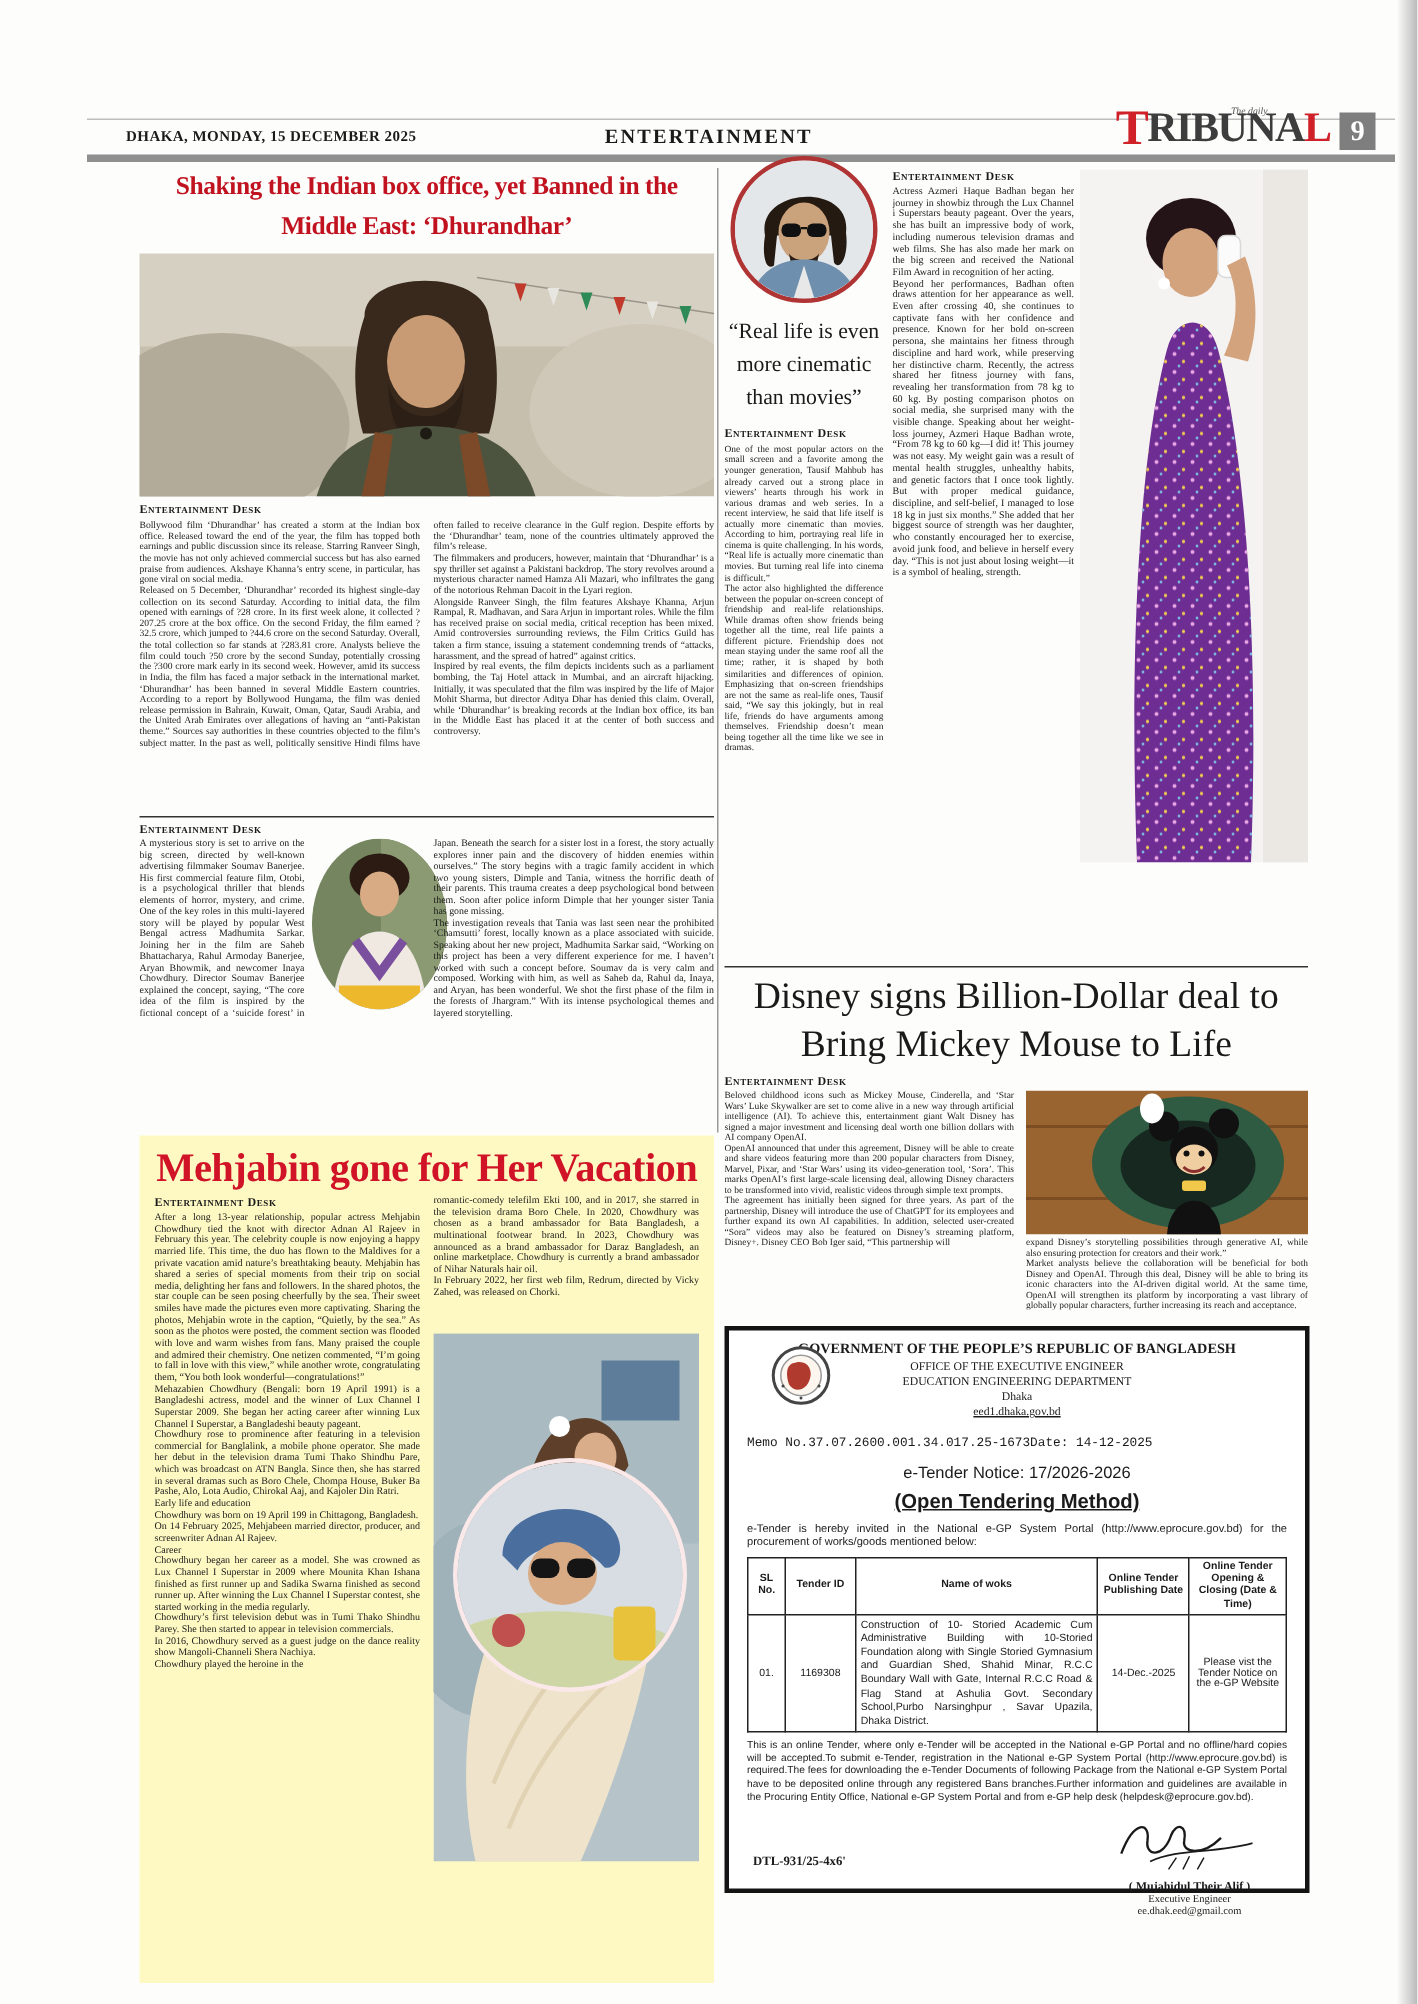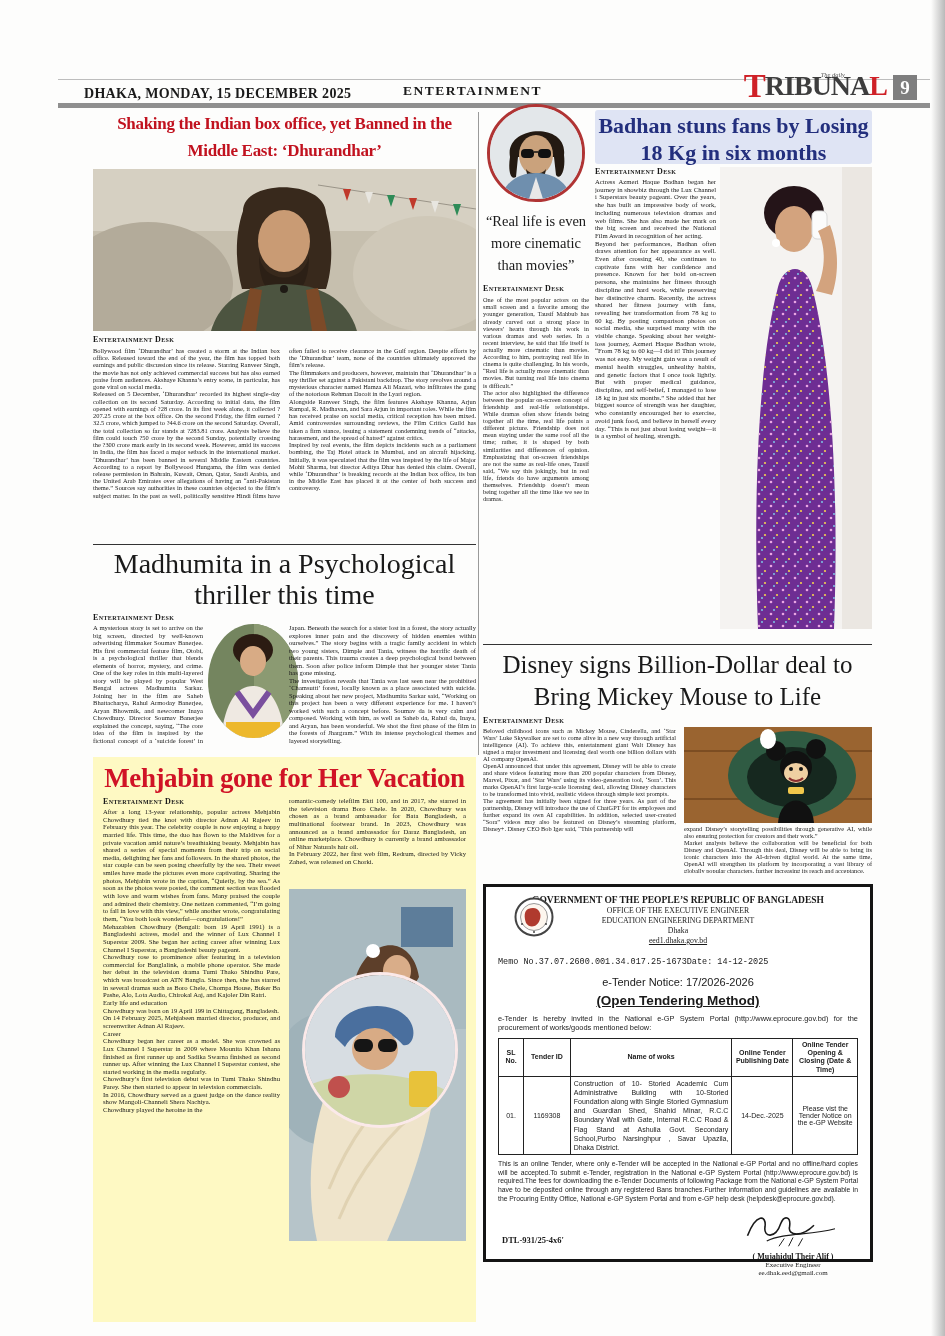--- a/index.html
+++ b/index.html
@@ -3,21 +3,21 @@
 <meta charset="utf-8">
 <style>
   html,body{margin:0;padding:0;}
   body{width:945px;height:1336px;position:relative;background:#fdfdfc;overflow:hidden;
        font-family:"Liberation Serif",serif;color:#1a1a1a;}
   .edge-right{position:absolute;right:0;top:0;width:14px;height:1336px;
       background:linear-gradient(to right,#fdfdfc,#b9b9b9);}
   
   .topline{position:absolute;left:58px;top:79px;width:872px;height:1px;background:#bdbdbd;}
   .thickbar{position:absolute;left:58px;top:103px;width:872px;height:5px;background:#8f8f8f;}
-  .dateline{position:absolute;left:84px;top:86px;font-size:14px;font-weight:bold;
+  .dateline{position:absolute;left:84px;top:86px;font-size:10px;font-weight:bold;
       text-transform:uppercase;letter-spacing:.3px;}
   .section-title{position:absolute;left:0;right:0;top:83px;text-align:center;
       font-size:13.5px;font-weight:bold;letter-spacing:1.5px;}
   .masthead{position:absolute;right:28px;top:72px;display:flex;align-items:flex-end;}
   .mh-daily{position:absolute;top:-1px;right:72px;font-size:6.5px;font-style:italic;color:#555;}
   .mh-letters{font-weight:bold;font-size:28px;line-height:28px;letter-spacing:-1px;color:#3d3d3d;}
   .mh-red{color:#cf2127;}
   .mh-t{font-size:33px;}
   .pagenum{width:24px;height:25px;background:#7e7e7e;color:#fff;font-size:19px;font-weight:bold;
       text-align:center;line-height:25px;margin-left:6px;}
@@ -147,21 +147,20 @@
       <circle cx="191" cy="120" r="4" fill="#1e1a14"></circle>
     </svg>
   </div>
   <div class="desk dhur-desk">Entertainment Desk</div>
   <div class="jtext dhur-body">Bollywood film ‘Dhurandhar’ has created a storm at the Indian box office. Released toward the end of the year, the film has topped both earnings and public discussion since its release. Starring Ranveer Singh, the movie has not only achieved commercial success but has also earned praise from audiences. Akshaye Khanna’s entry scene, in particular, has gone viral on social media.
 Released on 5 December, ‘Dhurandhar’ recorded its highest single-day collection on its second Saturday. According to initial data, the film opened with earnings of ?28 crore. In its first week alone, it collected ?207.25 crore at the box office. On the second Friday, the film earned ?32.5 crore, which jumped to ?44.6 crore on the second Saturday. Overall, the total collection so far stands at ?283.81 crore. Analysts believe the film could touch ?50 crore by the second Sunday, potentially crossing the ?300 crore mark early in its second week. However, amid its success in India, the film has faced a major setback in the international market. ‘Dhurandhar’ has been banned in several Middle Eastern countries. According to a report by Bollywood Hungama, the film was denied release permission in Bahrain, Kuwait, Oman, Qatar, Saudi Arabia, and the United Arab Emirates over allegations of having an “anti-Pakistan theme.” Sources say authorities in these countries objected to the film’s subject matter. In the past as well, politically sensitive Hindi films have often failed to receive clearance in the Gulf region. Despite efforts by the ‘Dhurandhar’ team, none of the countries ultimately approved the film’s release.
 The filmmakers and producers, however, maintain that ‘Dhurandhar’ is a spy thriller set against a Pakistani backdrop. The story revolves around a mysterious character named Hamza Ali Mazari, who infiltrates the gang of the notorious Rehman Dacoit in the Lyari region.
 Alongside Ranveer Singh, the film features Akshaye Khanna, Arjun Rampal, R. Madhavan, and Sara Arjun in important roles. While the film has received praise on social media, critical reception has been mixed. Amid controversies surrounding reviews, the Film Critics Guild has taken a firm stance, issuing a statement condemning trends of “attacks, harassment, and the spread of hatred” against critics.
 Inspired by real events, the film depicts incidents such as a parliament bombing, the Taj Hotel attack in Mumbai, and an aircraft hijacking. Initially, it was speculated that the film was inspired by the life of Major Mohit Sharma, but director Aditya Dhar has denied this claim. Overall, while ‘Dhurandhar’ is breaking records at the Indian box office, its ban in the Middle East has placed it at the center of both success and controversy.</div>
   <div class="left-rule"></div>
-  <div class="madh-headline">Madhumita in a Psychological thriller this time</div>
   <div class="madh-block">
     <div class="desk">Entertainment Desk</div>
     <div class="madh-flow">
       <div class="madh-oval">
         <svg class="photo-svg" width="90" height="114" viewBox="0 0 90 114">
           <rect width="90" height="114" fill="#74855f"></rect>
           <rect x="46" width="44" height="114" fill="#8b9a72"></rect>
           <ellipse cx="45" cy="26" rx="20" ry="16" fill="#2b1b12"></ellipse>
           <ellipse cx="45" cy="37" rx="13" ry="15" fill="#d8ab85"></ellipse>
           <path d="M13,114 C17,78 29,62 45,62 C61,62 73,78 77,114 Z" fill="#efe9e2"></path>
@@ -241,21 +240,20 @@
         <path d="M39,92 L46,70 L53,92 Z" fill="#e8e8e8"></path>
       </svg>
     </div>
     <div class="tausif-quote">“Real life is even more cinematic than movies”</div>
     <div class="desk tausif-desk">Entertainment Desk</div>
     <div class="jtext tausif-body">One of the most popular actors on the small screen and a favorite among the younger generation, Tausif Mahbub has already carved out a strong place in viewers’ hearts through his work in various dramas and web series. In a recent interview, he said that life itself is actually more cinematic than movies. According to him, portraying real life in cinema is quite challenging. In his words, “Real life is actually more cinematic than movies. But turning real life into cinema is difficult.”
 The actor also highlighted the difference between the popular on-screen concept of friendship and real-life relationships. While dramas often show friends being together all the time, real life paints a different picture. Friendship does not mean staying under the same roof all the time; rather, it is shaped by both similarities and differences of opinion. Emphasizing that on-screen friendships are not the same as real-life ones, Tausif said, “We say this jokingly, but in real life, friends do have arguments among themselves. Friendship doesn’t mean being together all the time like we see in dramas.</div>
   </div>
 
   <div class="badhan">
-    <div class="badhan-headline">Badhan stuns fans by Losing 18 Kg in six months</div>
     <div class="badhan-row">
       <div class="badhan-textcol">
         <div class="desk">Entertainment Desk</div>
         <div class="jtext badhan-body">Actress Azmeri Haque Badhan began her journey in showbiz through the Lux Channel i Superstars beauty pageant. Over the years, she has built an impressive body of work, including numerous television dramas and web films. She has also made her mark on the big screen and received the National Film Award in recognition of her acting.
 Beyond her performances, Badhan often draws attention for her appearance as well. Even after crossing 40, she continues to captivate fans with her confidence and presence. Known for her bold on-screen persona, she maintains her fitness through discipline and hard work, while preserving her distinctive charm. Recently, the actress shared her fitness journey with fans, revealing her transformation from 78 kg to 60 kg. By posting comparison photos on social media, she surprised many with the visible change. Speaking about her weight-loss journey, Azmeri Haque Badhan wrote, “From 78 kg to 60 kg—I did it! This journey was not easy. My weight gain was a result of mental health struggles, unhealthy habits, and genetic factors that I once took lightly. But with proper medical guidance, discipline, and self-belief, I managed to lose 18 kg in just six months.” She added that her biggest source of strength was her daughter, who constantly encouraged her to exercise, avoid junk food, and believe in herself every day. “This is not just about losing weight—it is a symbol of healing, strength.</div>
       </div>
       <div>
         <svg class="photo-svg badhan-photo" width="152" height="462" viewBox="0 0 152 462">
           <defs>
             <pattern id="sparkle" width="12" height="12" patternUnits="userSpaceOnUse">

